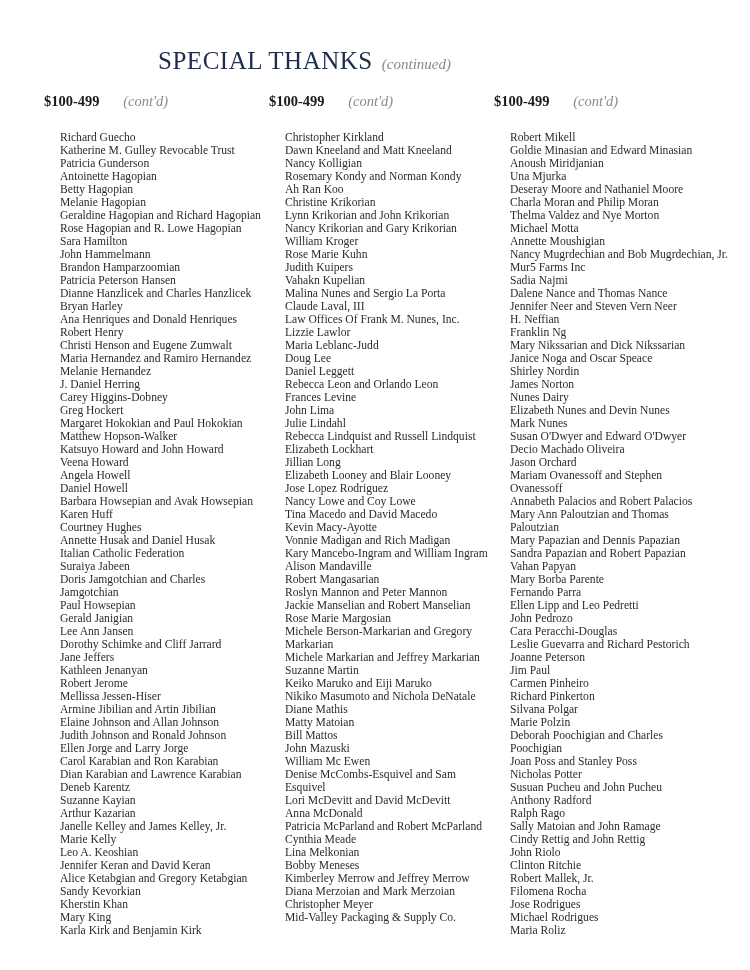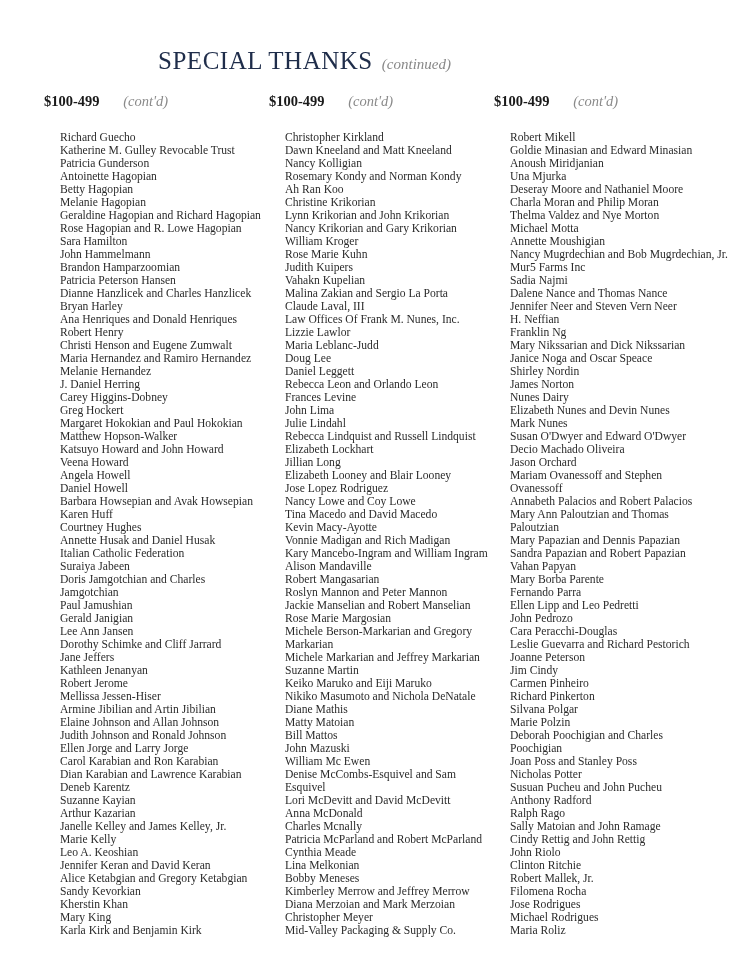--- a/index.html
+++ b/index.html
@@ -115,21 +115,21 @@
       <li>Angela Howell</li>
       <li>Daniel Howell</li>
       <li>Barbara Howsepian and Avak Howsepian</li>
       <li>Karen Huff</li>
       <li>Courtney Hughes</li>
       <li>Annette Husak and Daniel Husak</li>
       <li>Italian Catholic Federation</li>
       <li>Suraiya Jabeen</li>
       <li>Doris Jamgotchian and Charles</li>
       <li>Jamgotchian</li>
-      <li>Paul Jamushian</li>
+      <li>Paul Howsepian</li>
       <li>Gerald Janigian</li>
       <li>Lee Ann Jansen</li>
       <li>Dorothy Schimke and Cliff Jarrard</li>
       <li>Jane Jeffers</li>
       <li>Kathleen Jenanyan</li>
       <li>Robert Jerome</li>
       <li>Mellissa Jessen-Hiser</li>
       <li>Armine Jibilian and Artin Jibilian</li>
       <li>Elaine Johnson and Allan Johnson</li>
       <li>Judith Johnson and Ronald Johnson</li>
@@ -162,21 +162,21 @@
       <li>Nancy Kolligian</li>
       <li>Rosemary Kondy and Norman Kondy</li>
       <li>Ah Ran Koo</li>
       <li>Christine Krikorian</li>
       <li>Lynn Krikorian and John Krikorian</li>
       <li>Nancy Krikorian and Gary Krikorian</li>
       <li>William Kroger</li>
       <li>Rose Marie Kuhn</li>
       <li>Judith Kuipers</li>
       <li>Vahakn Kupelian</li>
-      <li>Malina Zakian and Sergio La Porta</li>
+      <li>Malina Nunes and Sergio La Porta</li>
       <li>Claude Laval, III</li>
       <li>Law Offices Of Frank M. Nunes, Inc.</li>
       <li>Lizzie Lawlor</li>
       <li>Maria Leblanc-Judd</li>
       <li>Doug Lee</li>
       <li>Daniel Leggett</li>
       <li>Rebecca Leon and Orlando Leon</li>
       <li>Frances Levine</li>
       <li>John Lima</li>
       <li>Julie Lindahl</li>
@@ -203,21 +203,20 @@
       <li>Nikiko Masumoto and Nichola DeNatale</li>
       <li>Diane Mathis</li>
       <li>Matty Matoian</li>
       <li>Bill Mattos</li>
       <li>John Mazuski</li>
       <li>William Mc Ewen</li>
       <li>Denise McCombs-Esquivel and Sam</li>
       <li>Esquivel</li>
       <li>Lori McDevitt and David McDevitt</li>
       <li>Anna McDonald</li>
-      <li>Charles Mcnally</li>
       <li>Patricia McParland and Robert McParland</li>
       <li>Cynthia Meade</li>
       <li>Lina Melkonian</li>
       <li>Bobby Meneses</li>
       <li>Kimberley Merrow and Jeffrey Merrow</li>
       <li>Diana Merzoian and Mark Merzoian</li>
       <li>Christopher Meyer</li>
       <li>Mid-Valley Packaging &amp; Supply Co.</li>
     </ul>
 </div>
@@ -262,21 +261,21 @@
       <li>Mary Papazian and Dennis Papazian</li>
       <li>Sandra Papazian and Robert Papazian</li>
       <li>Vahan Papyan</li>
       <li>Mary Borba Parente</li>
       <li>Fernando Parra</li>
       <li>Ellen Lipp and Leo Pedretti</li>
       <li>John Pedrozo</li>
       <li>Cara Peracchi-Douglas</li>
       <li>Leslie Guevarra and Richard Pestorich</li>
       <li>Joanne Peterson</li>
-      <li>Jim Cindy</li>
+      <li>Jim Paul</li>
       <li>Carmen Pinheiro</li>
       <li>Richard Pinkerton</li>
       <li>Silvana Polgar</li>
       <li>Marie Polzin</li>
       <li>Deborah Poochigian and Charles</li>
       <li>Poochigian</li>
       <li>Joan Poss and Stanley Poss</li>
       <li>Nicholas Potter</li>
       <li>Susuan Pucheu and John Pucheu</li>
       <li>Anthony Radford</li>

